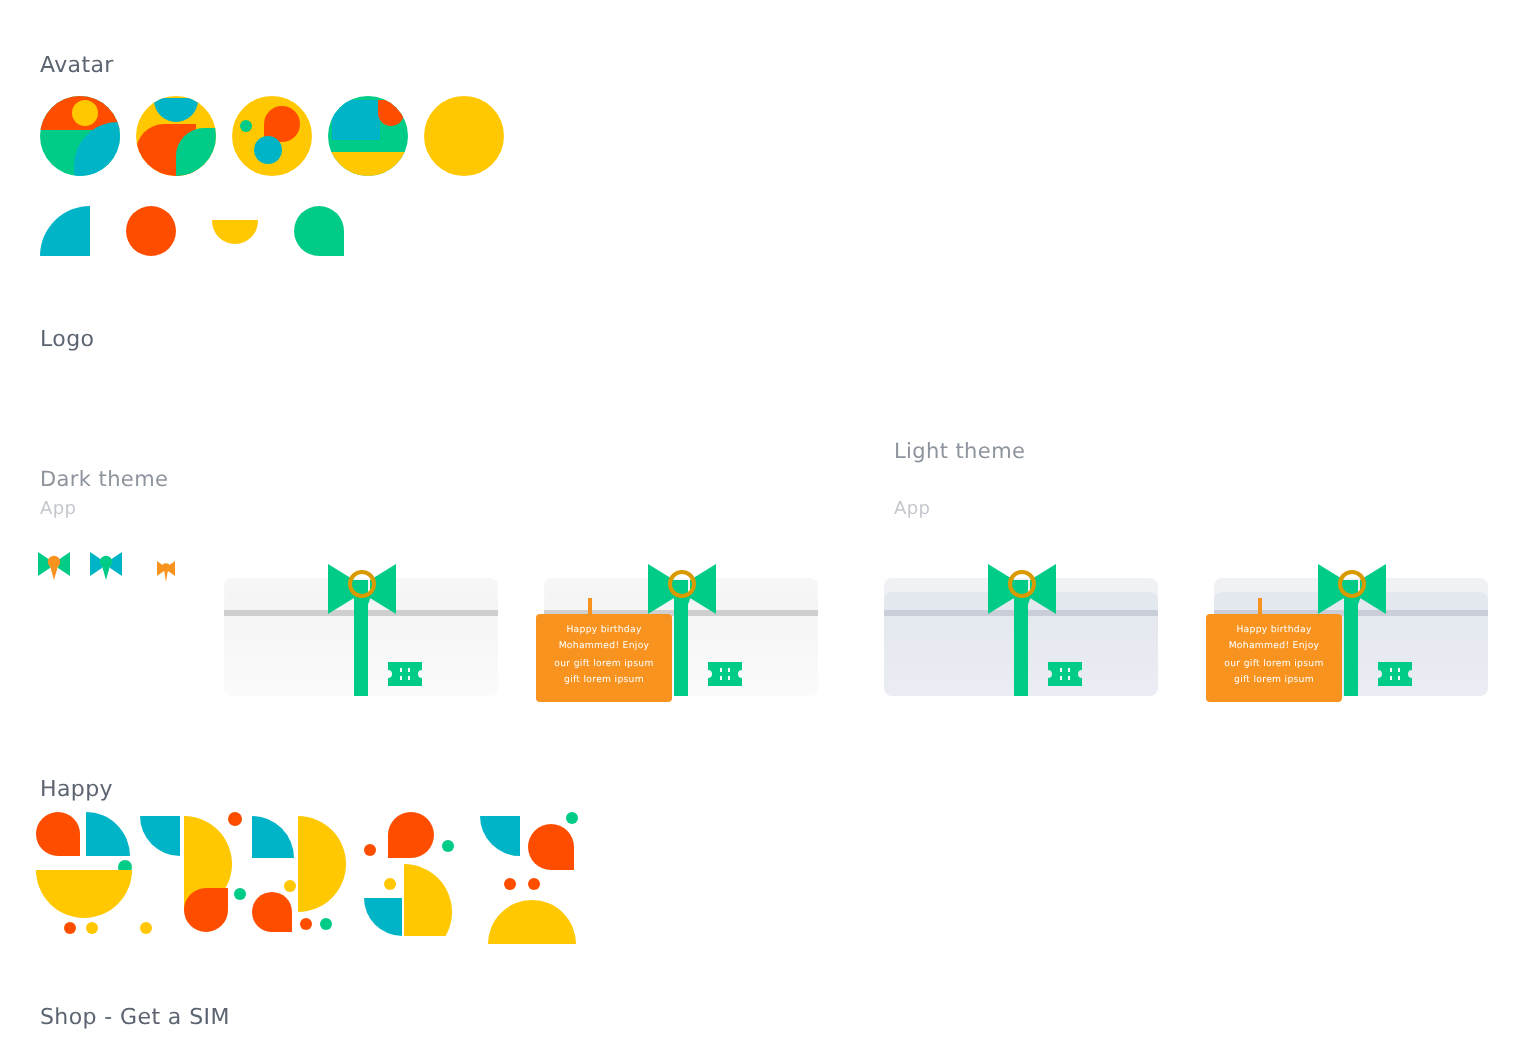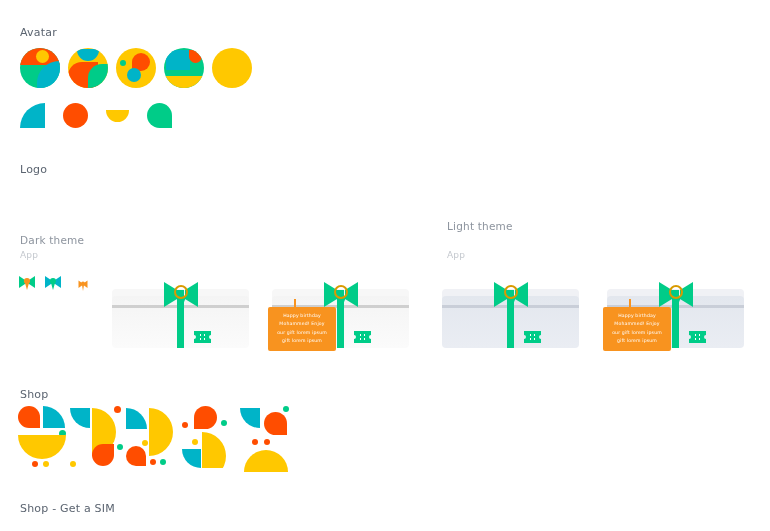--- a/index.html
+++ b/index.html
@@ -259,21 +259,21 @@
       <div>gift lorem ipsum</div>
     </div>
     <div class="gb-ticket" style="left:82px; top:48px;">
       <svg width="17" height="12" viewBox="0 0 17 12">
         <path d="M0 0 H17 V4 a2 2 0 0 0 0 4 V12 H0 V8 a2 2 0 0 0 0 -4 Z" fill="#00cc88"></path>
         <path d="M6 3 h1 v2 h-1 Z M10 3 h1 v2 h-1 Z M6 7 h1 v2 h-1 Z M10 7 h1 v2 h-1 Z" fill="#ffffff"></path>
       </svg>
     </div>
   </div>
 
-  <div class="section-title" style="left:20px; top:388px;">Shop</div>
+  <div class="section-title" style="left:20px; top:388px;">Happy</div>
 
   <div class="logo" style="left:18px; top:406px; width:56px; height:62px;">
     <div class="bit" style="left:0;top:0;width:22px;height:22px;border-radius:22px 22px 0 22px;background:#ff4d00;"></div>
     <div class="bit" style="left:25px;top:0;width:22px;height:22px;border-radius:0 22px 0 0;background:#00b4c8;"></div>
     <div class="bit" style="left:41px;top:24px;width:7px;height:7px;border-radius:50%;background:#00cc88;"></div>
     <div class="bit" style="left:0;top:29px;width:48px;height:24px;border-radius:0 0 48px 48px;background:#ffc800;"></div>
     <div class="bit" style="left:14px;top:55px;width:6px;height:6px;border-radius:50%;background:#ff4d00;"></div>
     <div class="bit" style="left:25px;top:55px;width:6px;height:6px;border-radius:50%;background:#ffc800;"></div>
   </div>
 

